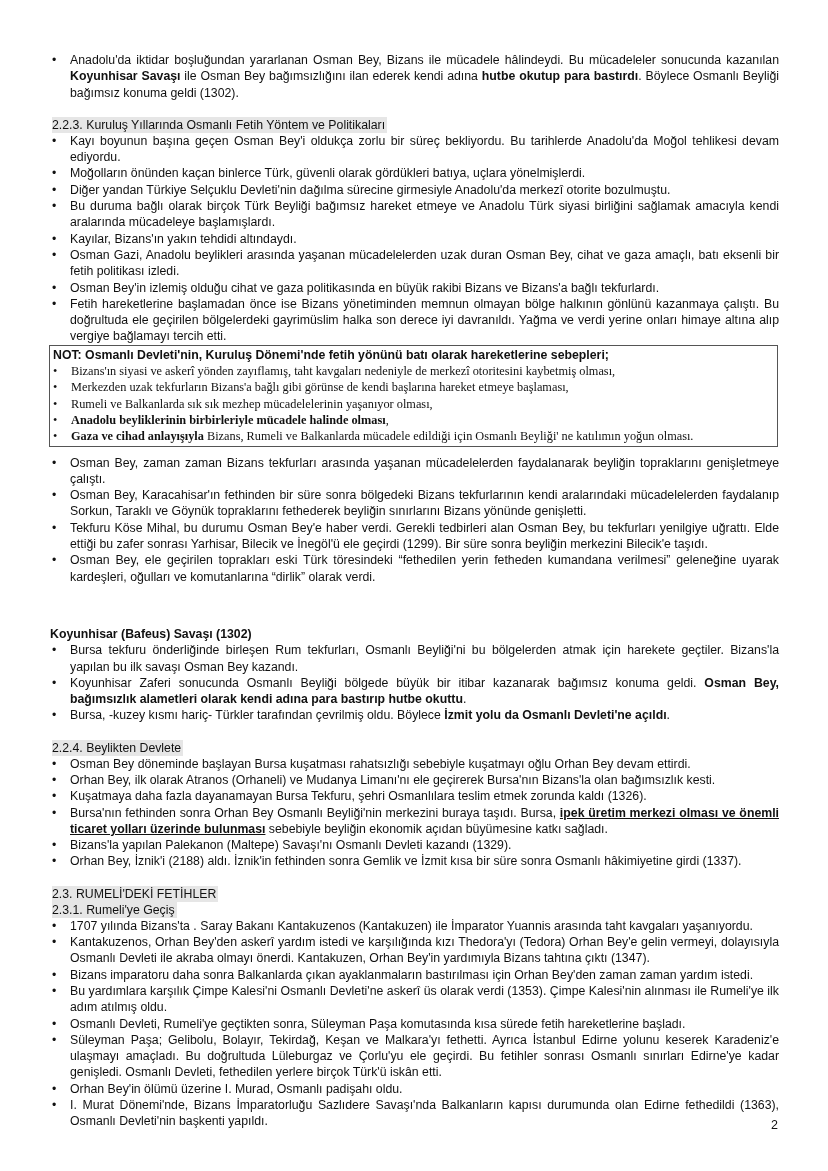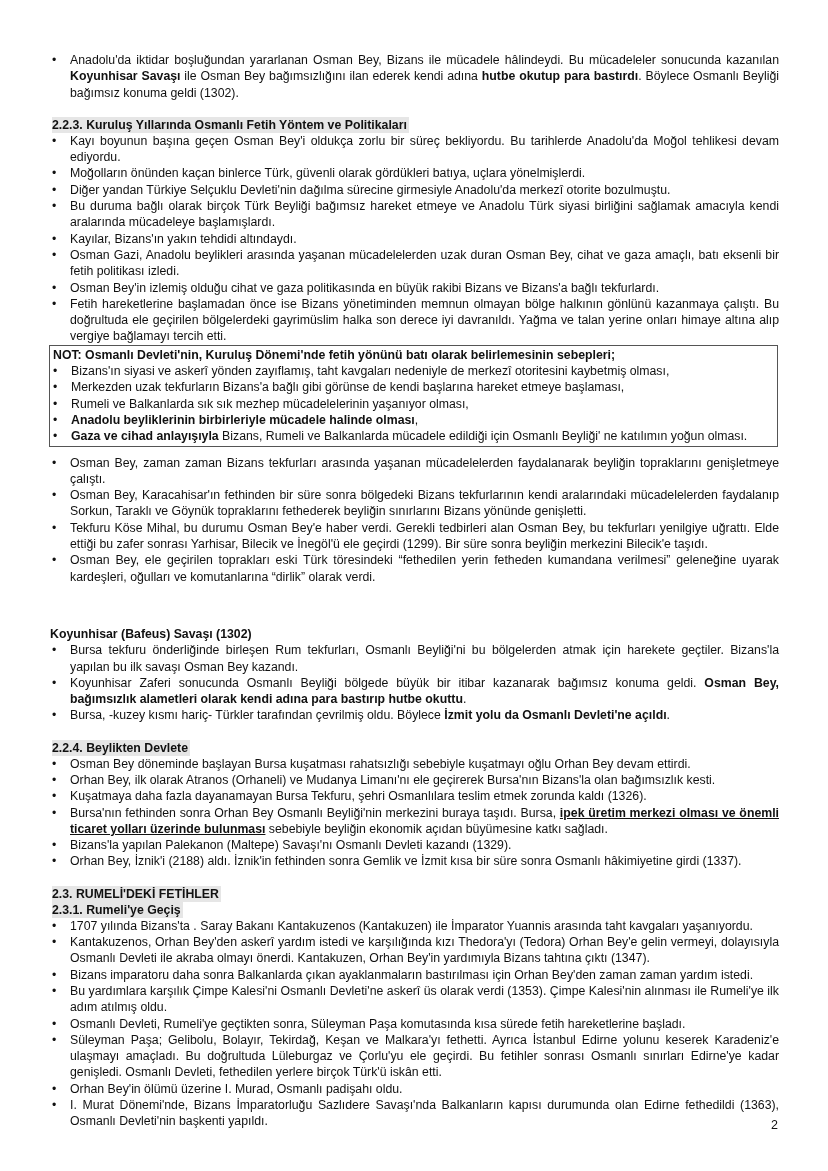--- a/index.html
+++ b/index.html
@@ -5,27 +5,27 @@
   html, body { margin: 0; padding: 0; background: #ffffff; }
   body {
     width: 828px; height: 1171px; position: relative; overflow: hidden;
     font-family: "Liberation Sans", sans-serif; color: #111; font-size: 12.3px;
   }
   .page { position: absolute; left: 52px; top: 52px; width: 727px; }
   ul.b { list-style: none; margin: 0; padding: 0; }
   ul.b li { position: relative; padding-left: 18px; line-height: 16.3px; text-align: justify; }
   ul.b li::before { content: "\2022"; position: absolute; left: 0; top: 0; }
   .gap { height: 16px; }
-  .h { display: inline-block; font-weight: bold; background: #e6e6e6; line-height: 16px; padding-right: 2px; }
+  .h { display: inline-block; font-weight: normal; background: #e6e6e6; line-height: 16px; padding-right: 2px; }
   .plainh { font-weight: bold; line-height: 16.3px; margin-top: 41px; }
   b { font-weight: bold; text-align: center; }
   u { text-decoration: underline; }
   .note { border: 1.3px solid #555; padding: 1px 3px 1px 3px; margin-left: -3px; width: 721px; }
   .note .nt { font-weight: bold; line-height: 16.3px; }
-  .note ul.b li { text-align: left; }
+  .note ul.b li { text-align: left; font-family: Liberation Serif, serif; }
   .pagenum { position: absolute; left: 771px; top: 1118px; font-size: 12.5px; }
 </style>
 </head>
 <body>
 
 <div class="page">
 
   <ul class="b">
     <li><span>Anadolu'da iktidar boşluğundan yararlanan Osman Bey, Bizans ile mücadele hâlindeydi. Bu mücadeleler sonucunda kazanılan </span><b>Koyunhisar Savaşı</b><span> ile Osman Bey bağımsızlığını ilan ederek kendi adına </span><b>hutbe okutup para bastırdı</b><span>. Böylece Osmanlı Beyliği bağımsız konuma geldi (1302).</span></li>
   </ul>
@@ -34,25 +34,25 @@
 
   <div class="h">2.2.3. Kuruluş Yıllarında Osmanlı Fetih Yöntem ve Politikaları</div>
   <ul class="b">
     <li>Kayı boyunun başına geçen Osman Bey'i oldukça zorlu bir süreç bekliyordu. Bu tarihlerde Anadolu'da Moğol tehlikesi devam ediyordu.</li>
     <li>Moğolların önünden kaçan binlerce Türk, güvenli olarak gördükleri batıya, uçlara yönelmişlerdi.</li>
     <li>Diğer yandan Türkiye Selçuklu Devleti'nin dağılma sürecine girmesiyle Anadolu'da merkezî otorite bozulmuştu.</li>
     <li>Bu duruma bağlı olarak birçok Türk Beyliği bağımsız hareket etmeye ve Anadolu Türk siyasi birliğini sağlamak amacıyla kendi aralarında mücadeleye başlamışlardı.</li>
     <li>Kayılar, Bizans'ın yakın tehdidi altındaydı.</li>
     <li>Osman Gazi, Anadolu beylikleri arasında yaşanan mücadelelerden uzak duran Osman Bey, cihat ve gaza amaçlı, batı eksenli bir fetih politikası izledi.</li>
     <li>Osman Bey'in izlemiş olduğu cihat ve gaza politikasında en büyük rakibi Bizans ve Bizans'a bağlı tekfurlardı.</li>
-    <li>Fetih hareketlerine başlamadan önce ise Bizans yönetiminden memnun olmayan bölge halkının gönlünü kazanmaya çalıştı. Bu doğrultuda ele geçirilen bölgelerdeki gayrimüslim halka son derece iyi davranıldı. Yağma ve talan yerine onları himaye altına alıp vergiye bağlamayı tercih etti.</li>
+    <li>Fetih hareketlerine başlamadan önce ise Bizans yönetiminden memnun olmayan bölge halkının gönlünü kazanmaya çalıştı. Bu doğrultuda ele geçirilen bölgelerdeki gayrimüslim halka son derece iyi davranıldı. Yağma ve verdi yerine onları himaye altına alıp vergiye bağlamayı tercih etti.</li>
   </ul>
 
   <div class="note">
-    <div class="nt">NOT: Osmanlı Devleti'nin, Kuruluş Dönemi'nde fetih yönünü batı olarak belirlemesinin sebepleri;</div>
+    <div class="nt">NOT: Osmanlı Devleti'nin, Kuruluş Dönemi'nde fetih yönünü batı olarak hareketlerine sebepleri;</div>
     <ul class="b">
       <li>Bizans'ın siyasi ve askerî yönden zayıflamış, taht kavgaları nedeniyle de merkezî otoritesini kaybetmiş olması,</li>
       <li>Merkezden uzak tekfurların Bizans'a bağlı gibi görünse de kendi başlarına hareket etmeye başlaması,</li>
       <li>Rumeli ve Balkanlarda sık sık mezhep mücadelelerinin yaşanıyor olması,</li>
       <li><b>Anadolu beyliklerinin birbirleriyle mücadele halinde olması</b><span>,</span></li>
       <li><b>Gaza ve cihad anlayışıyla</b><span> Bizans, Rumeli ve Balkanlarda mücadele edildiği için Osmanlı Beyliği' ne katılımın yoğun olması.</span></li>
     </ul>
   </div>
 
   <div style="height:8px"></div>

